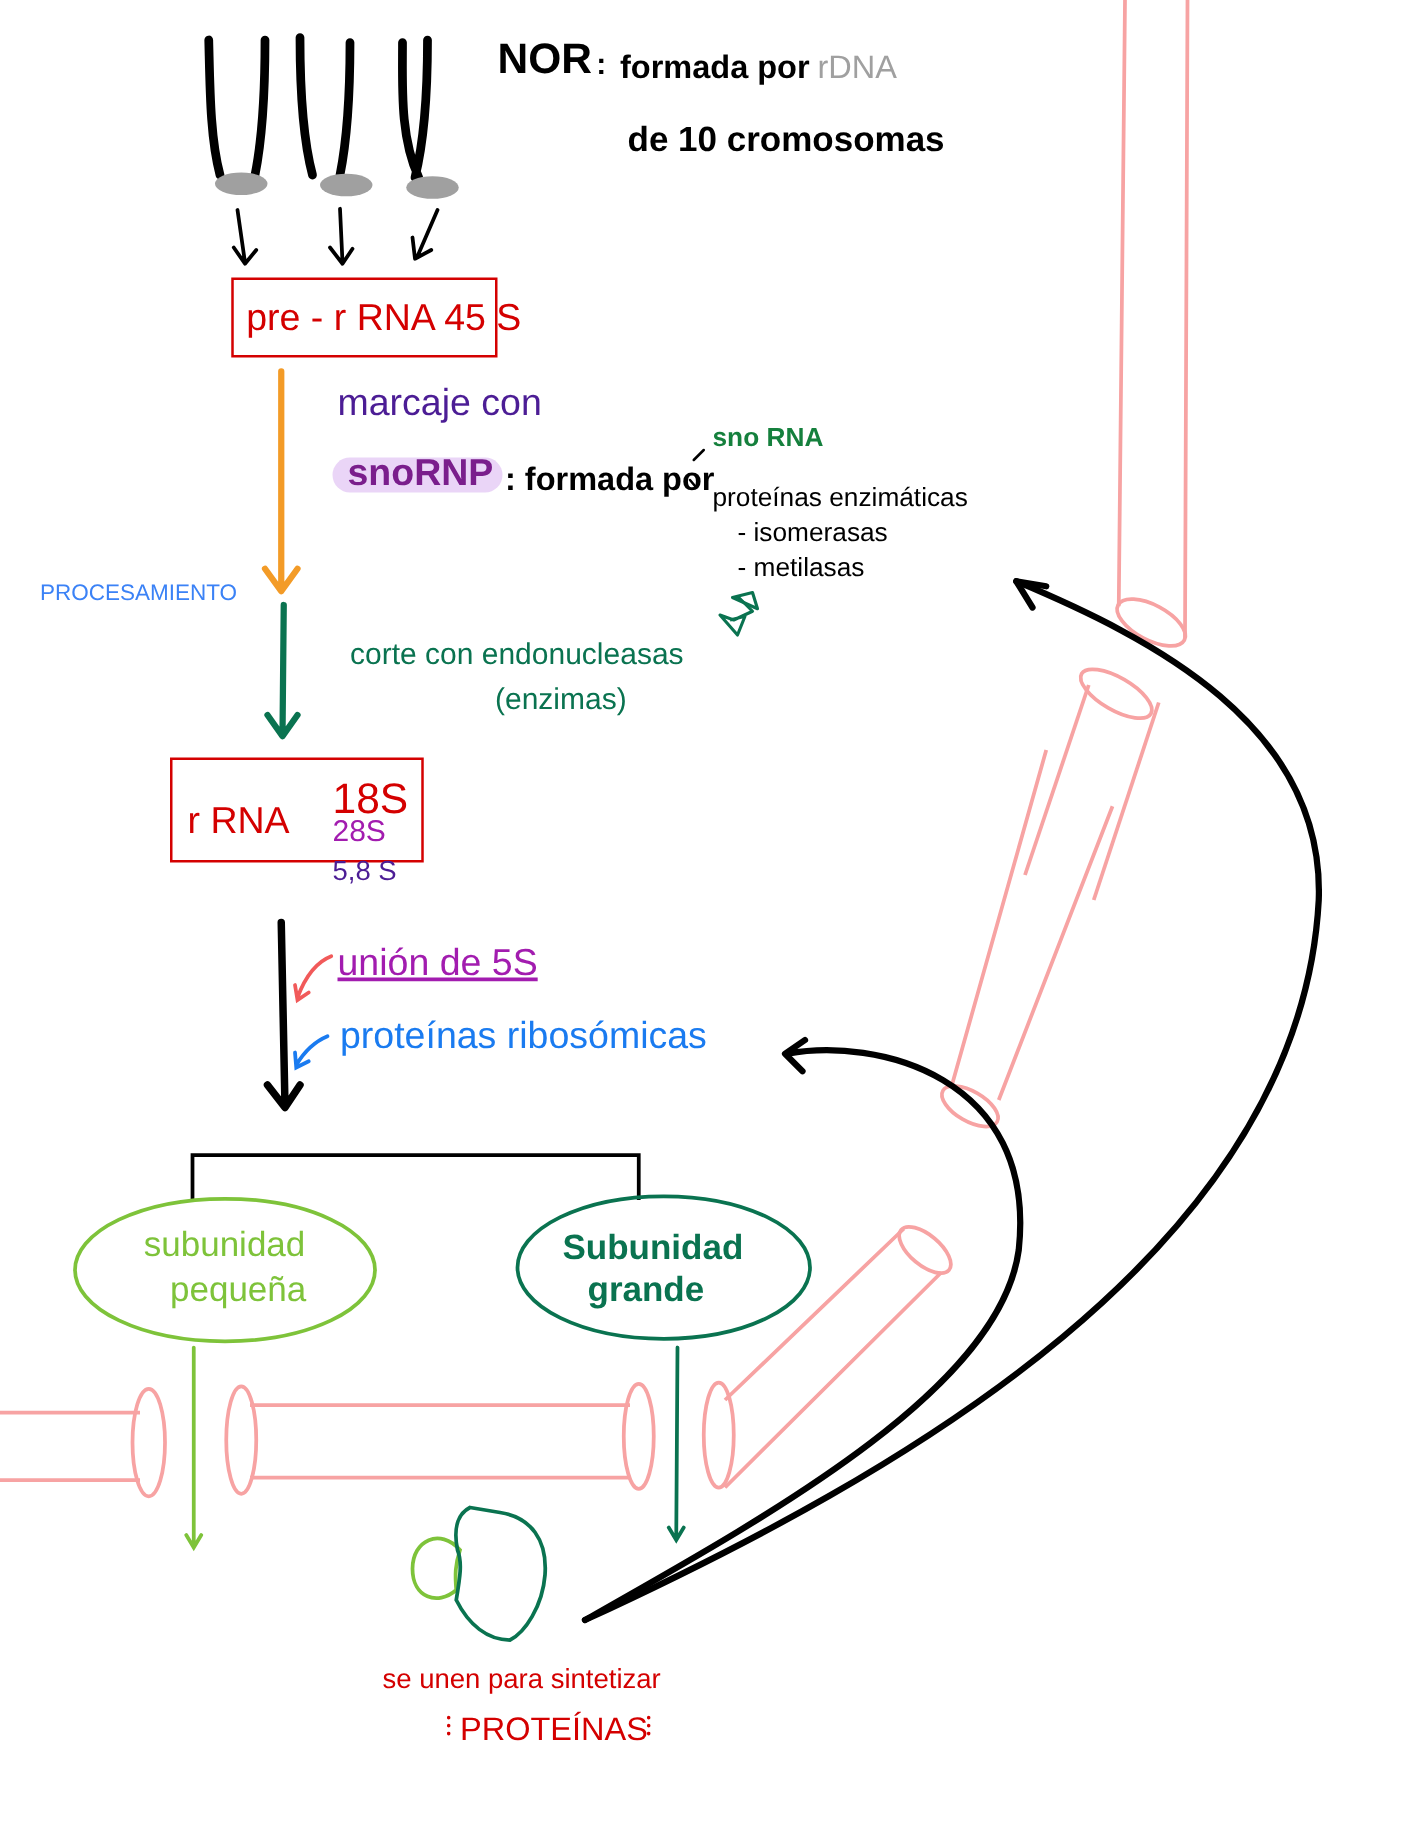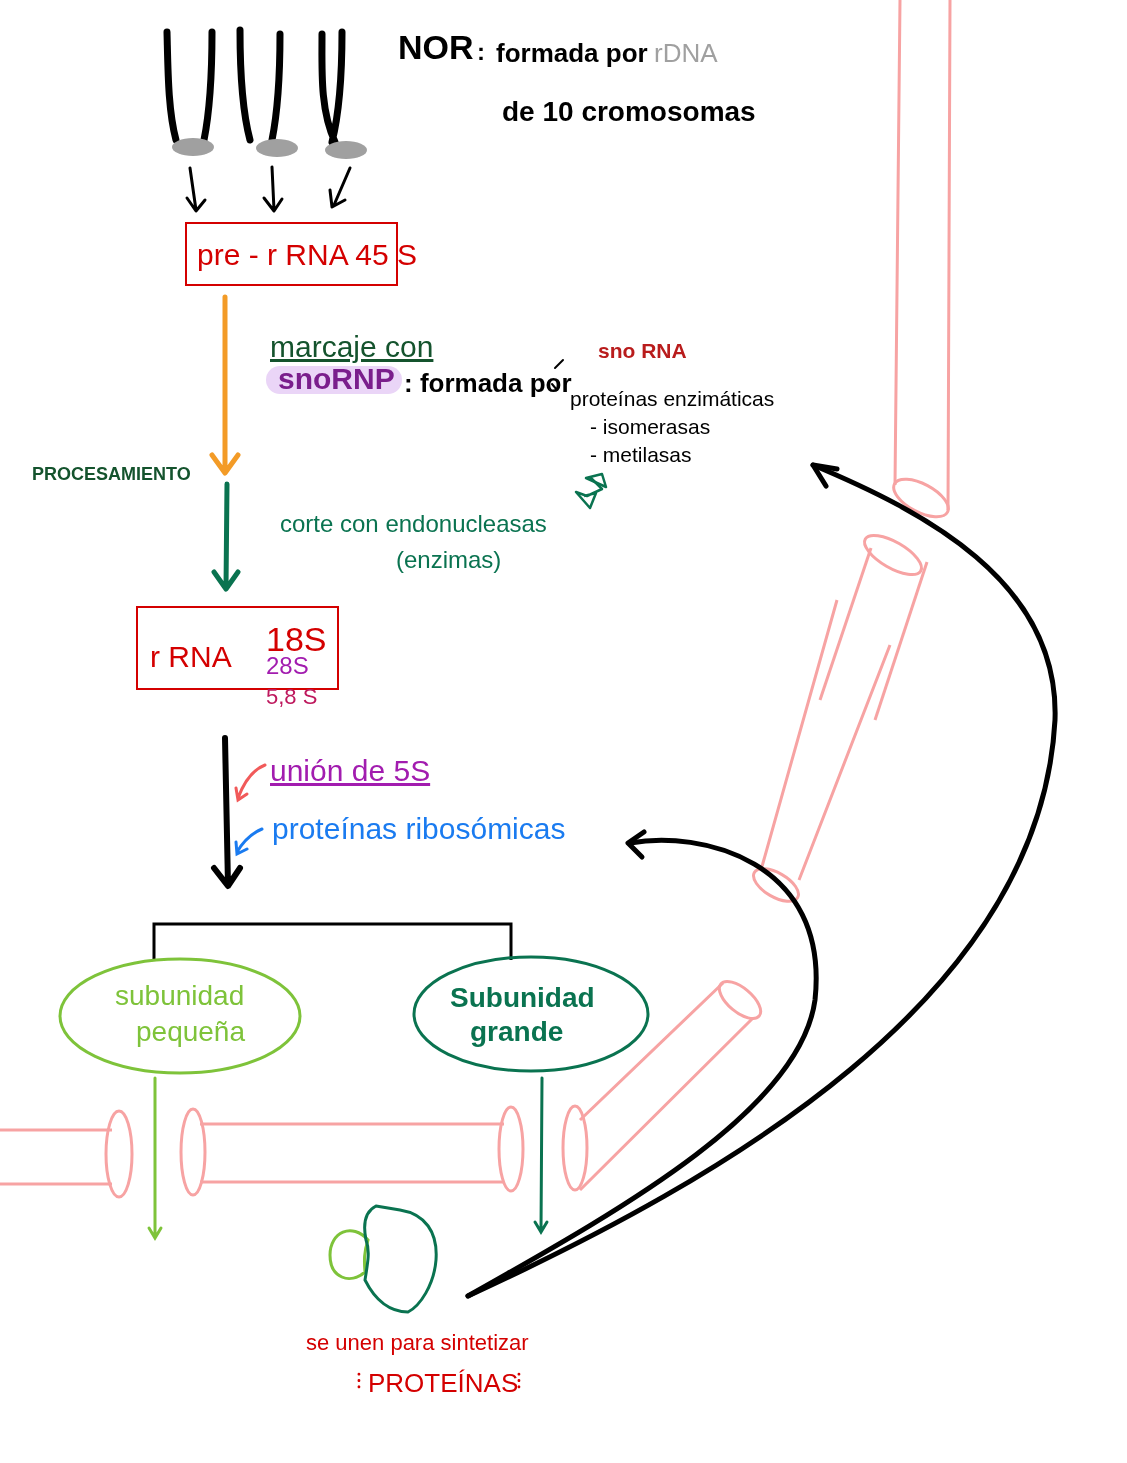--- a/index.html
+++ b/index.html
@@ -107,40 +107,40 @@
 <div class="t hand" style="left:398px;top:30px;font-size:34px;font-weight:bold;color:#000;">NOR</div>
 <div class="t hand" style="left:477px;top:40px;font-size:24px;font-weight:bold;color:#000;">:</div>
 <div class="t hand" style="left:496px;top:40px;font-size:26px;font-weight:bold;color:#000;">formada por</div>
 <div class="t hand" style="left:654px;top:40px;font-size:26px;color:#a0a0a0;">rDNA</div>
 <div class="t hand" style="left:502px;top:98px;font-size:28px;font-weight:bold;color:#000;">de 10 cromosomas</div>
 
 <div class="box" style="left:185px;top:222px;width:213px;height:64px;">
   <div class="t hand" style="left:10px;top:16px;font-size:30px;color:#d40000;">pre - r RNA 45 S</div>
 </div>
 
-<div class="t hand" style="left:270px;top:332px;font-size:30px;color:#14532d;text-decoration:underline;">marcaje con</div>
+<div class="t hand" style="left:270px;top:308px;font-size:30px;color:#4c1d95;">marcaje con</div>
 
 <div style="position:absolute;left:266px;top:366px;width:136px;height:28px;background:#ead5f7;border-radius:14px;"></div>
 <div class="t hand" style="left:278px;top:364px;font-size:30px;font-weight:bold;color:#7a1e8c;">snoRNP</div>
 <div class="t hand" style="left:404px;top:370px;font-size:26px;font-weight:bold;color:#000;">: formada por</div>
-<div class="t hand" style="left:570px;top:340px;font-size:21px;font-weight:bold;color:#b91c1c;margin-left:28px;">sno RNA</div>
+<div class="t hand" style="left:570px;top:340px;font-size:21px;font-weight:bold;color:#15803d;">sno RNA</div>
 <div class="t hand" style="left:570px;top:388px;font-size:21px;color:#000;">proteínas enzimáticas</div>
 <div class="t hand" style="left:590px;top:416px;font-size:21px;color:#000;">- isomerasas</div>
 <div class="t hand" style="left:590px;top:444px;font-size:21px;color:#000;">- metilasas</div>
 
-<div class="t hand" style="left:32px;top:465px;font-size:18px;font-weight:bold;color:#14532d;">PROCESAMIENTO</div>
+<div class="t hand" style="left:32px;top:465px;font-size:18px;font-weight:normal;color:#3b82f6;">PROCESAMIENTO</div>
 
 <div class="t hand" style="left:280px;top:512px;font-size:24px;color:#0a7350;">corte con endonucleasas</div>
 <div class="t hand" style="left:396px;top:548px;font-size:24px;color:#0a7350;">(enzimas)</div>
 
 <div class="box" style="left:136px;top:606px;width:203px;height:84px;">
   <div class="t hand" style="left:12px;top:34px;font-size:30px;color:#d40000;">r RNA</div>
   <div class="t hand" style="left:128px;top:14px;font-size:34px;color:#d40000;">18S</div>
   <div class="t hand" style="left:128px;top:46px;font-size:24px;color:#a21caf;">28S</div>
-  <div class="t hand" style="left:128px;top:78px;font-size:22px;color:#be185d;">5,8 S</div>
+  <div class="t hand" style="left:128px;top:78px;font-size:22px;color:#4c1d95;">5,8 S</div>
 </div>
 
 <div class="t hand" style="left:270px;top:756px;font-size:30px;color:#a21caf;text-decoration:underline;">unión de 5S</div>
 <div class="t hand" style="left:272px;top:814px;font-size:30px;color:#1a7bf0;">proteínas ribosómicas</div>
 
 <div class="t hand" style="left:115px;top:982px;font-size:28px;color:#7ec33a;">subunidad</div>
 <div class="t hand" style="left:115px;top:1018px;font-size:28px;color:#7ec33a;margin-left:21px;">pequeña</div>
 <div class="t hand" style="left:450px;top:984px;font-size:28px;font-weight:bold;color:#0a7350;">Subunidad</div>
 <div class="t hand" style="left:470px;top:1018px;font-size:28px;font-weight:bold;color:#0a7350;">grande</div>
 

